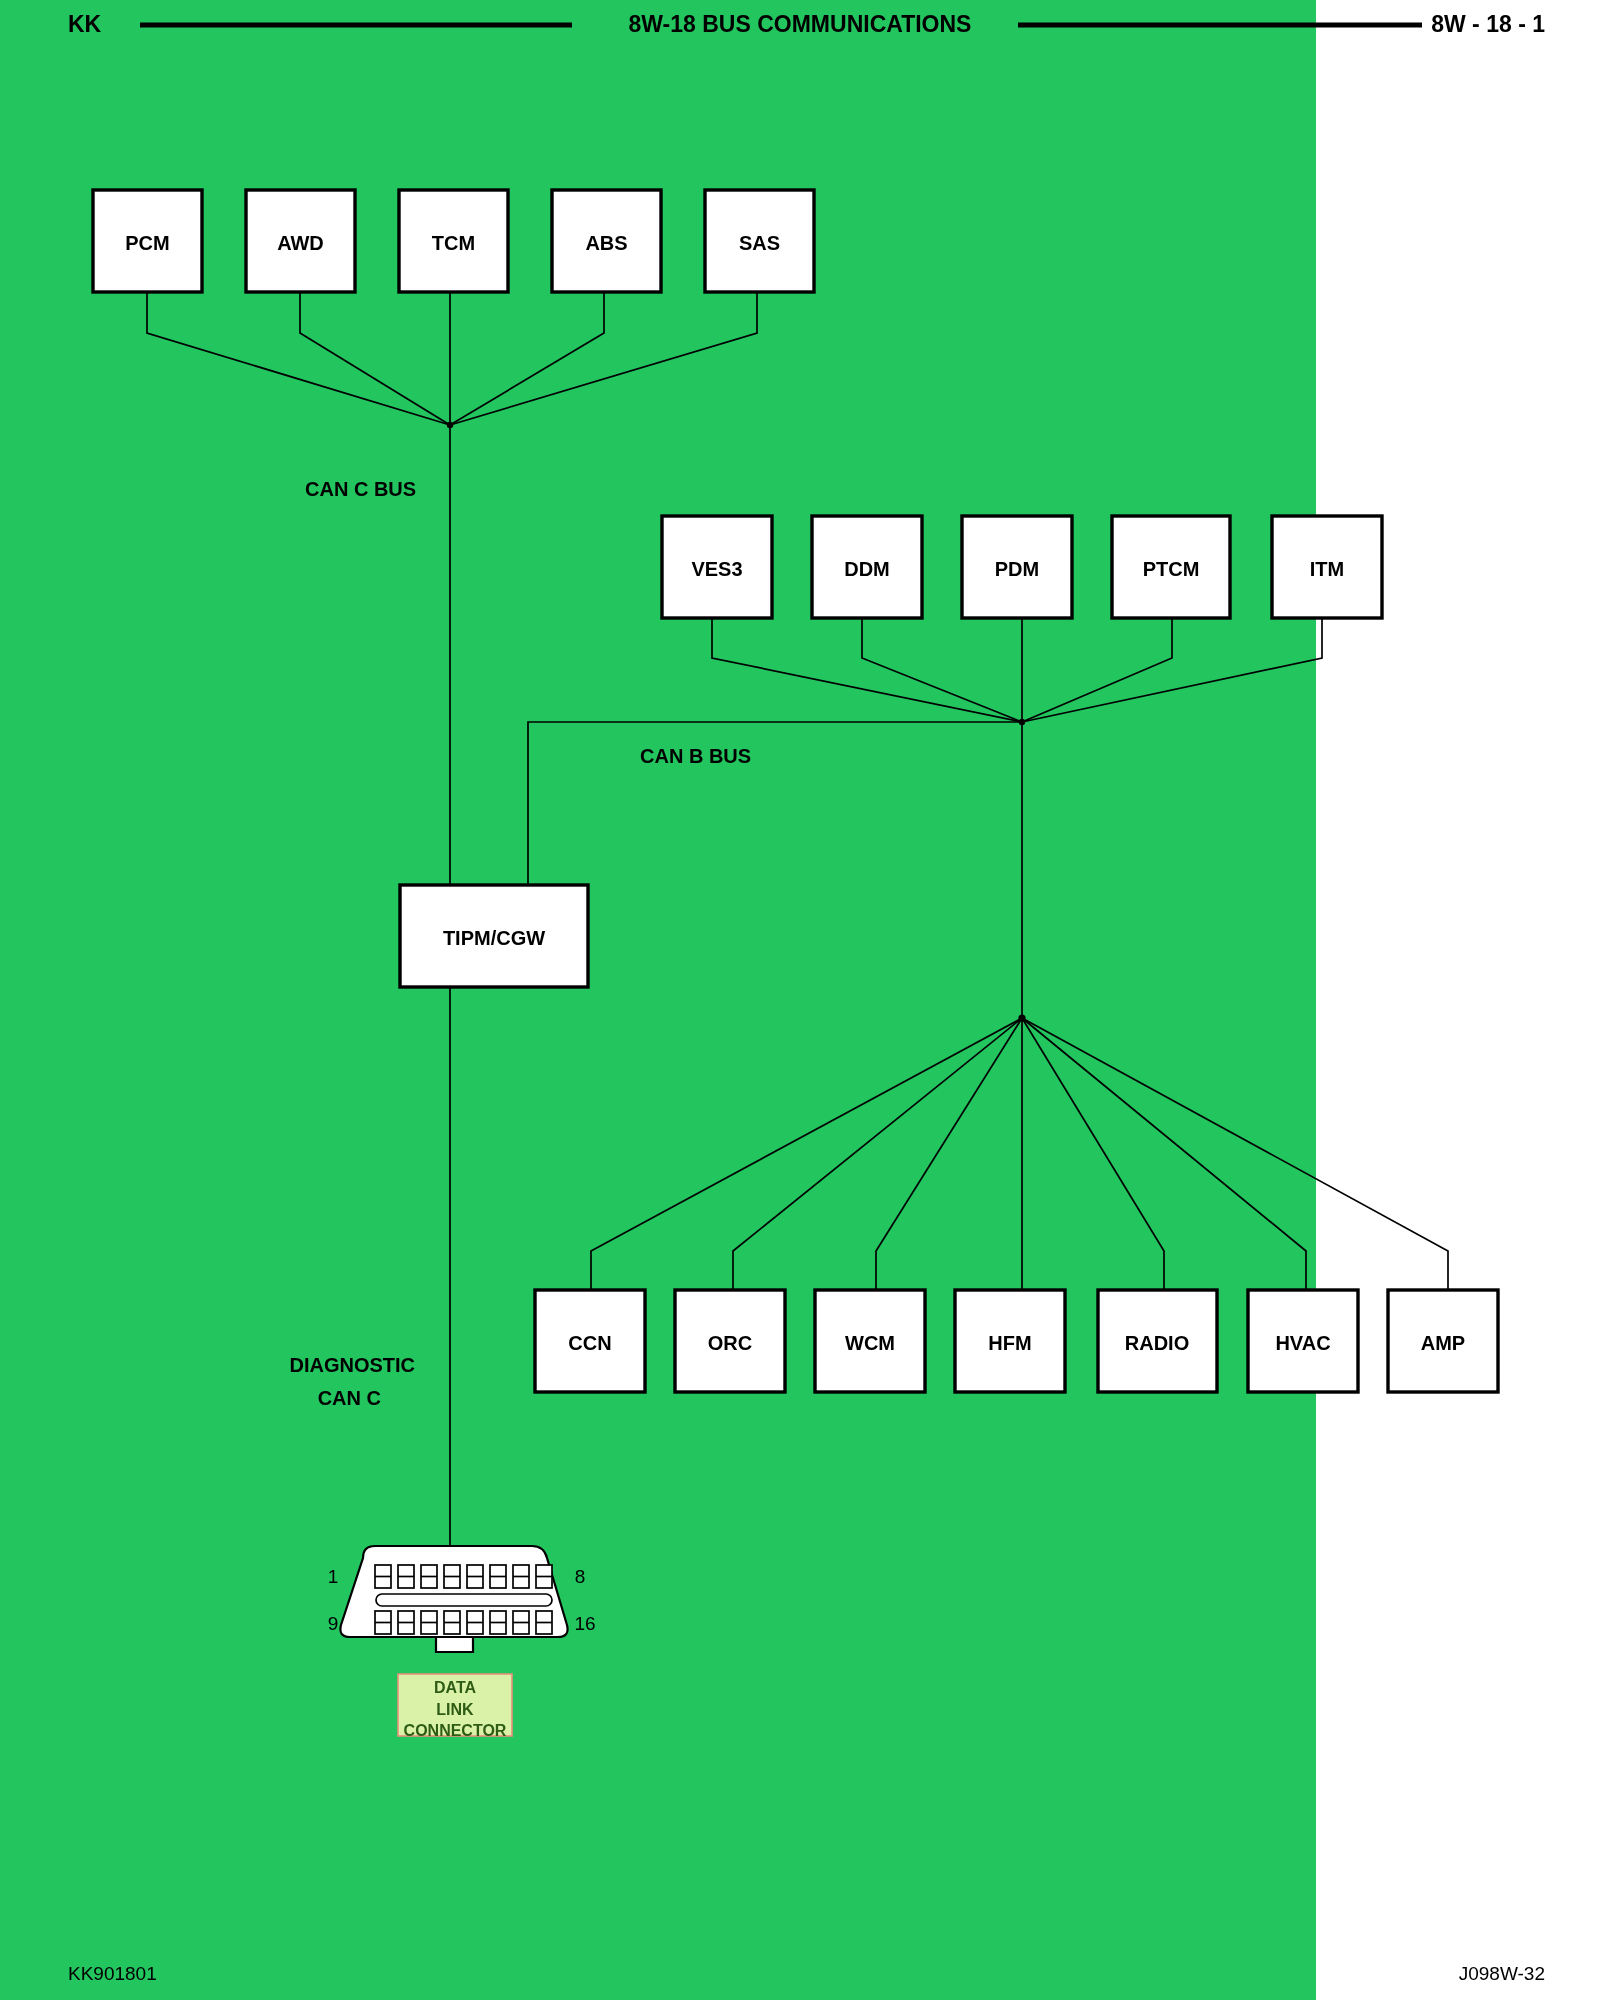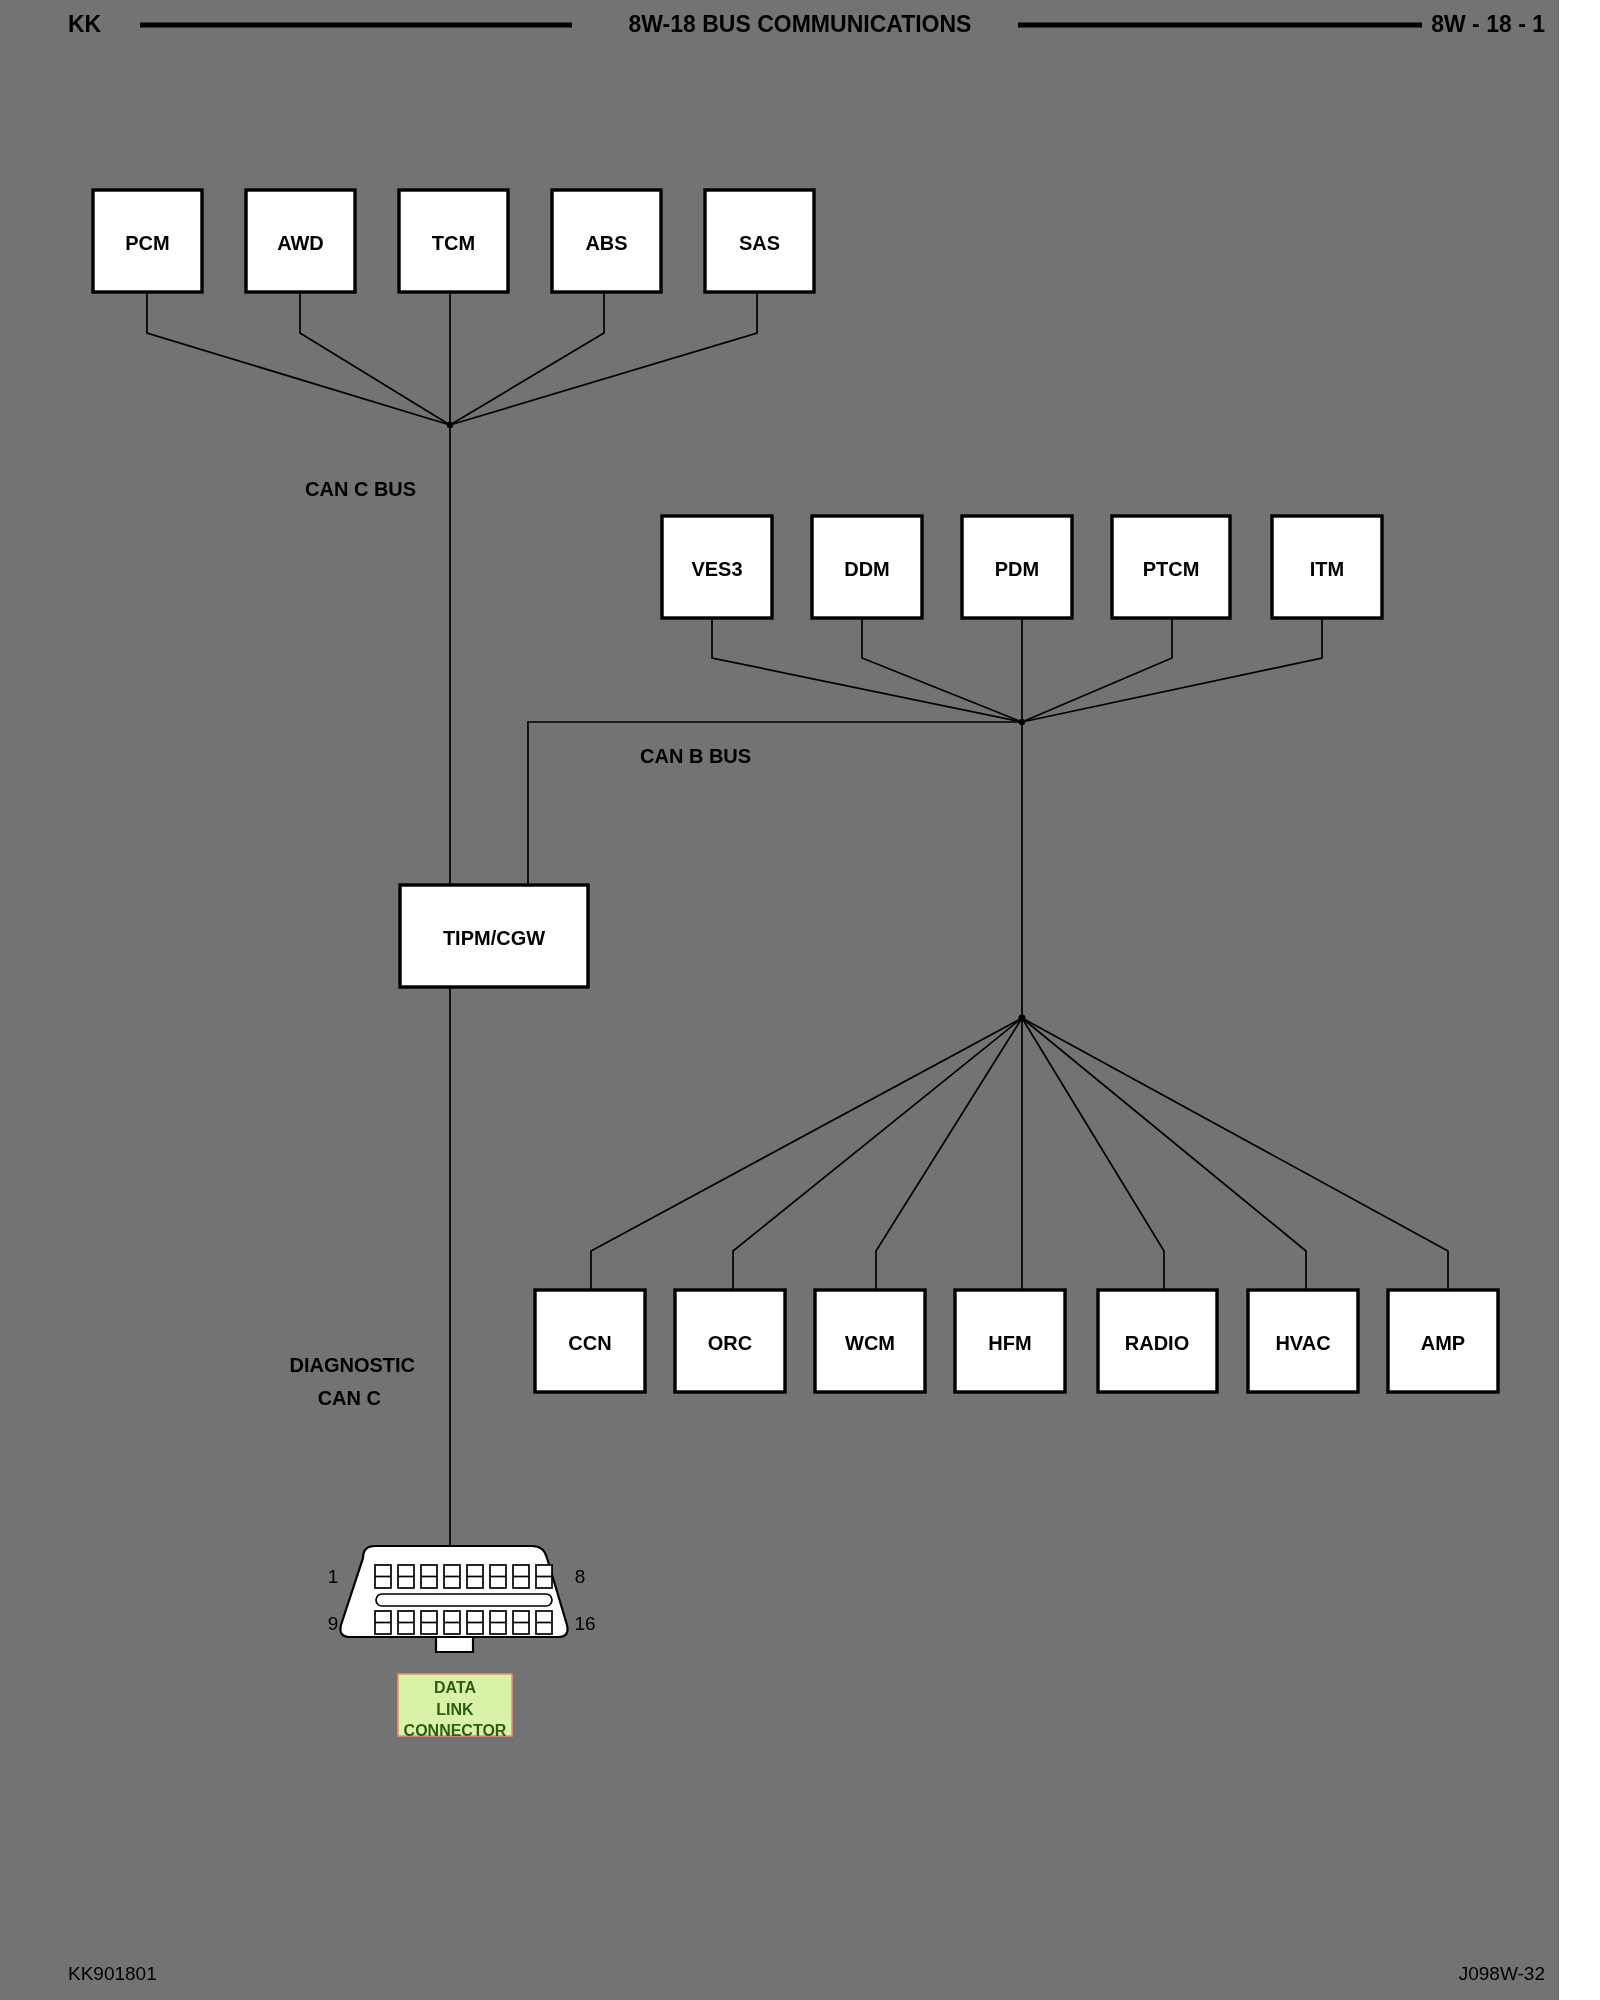--- a/index.html
+++ b/index.html
@@ -10,23 +10,23 @@
   body {
     width: 1600px;
     height: 2000px;
     position: relative;
     font-family: "Liberation Sans", sans-serif;
     overflow: hidden;
   }
   #page {
     position: absolute;
     left: 0; top: 0;
-    width: 1559px;
+    width: 1316px;
     height: 2000px;
-    background: #737373;
+    background: #22c55e;
   }
   svg#sheet {
     position: absolute;
     left: 0; top: 0;
     width: 1600px;
     height: 2000px;
     display: block;
   }
   .hdr-text {
     font-family: "Liberation Sans", sans-serif;

